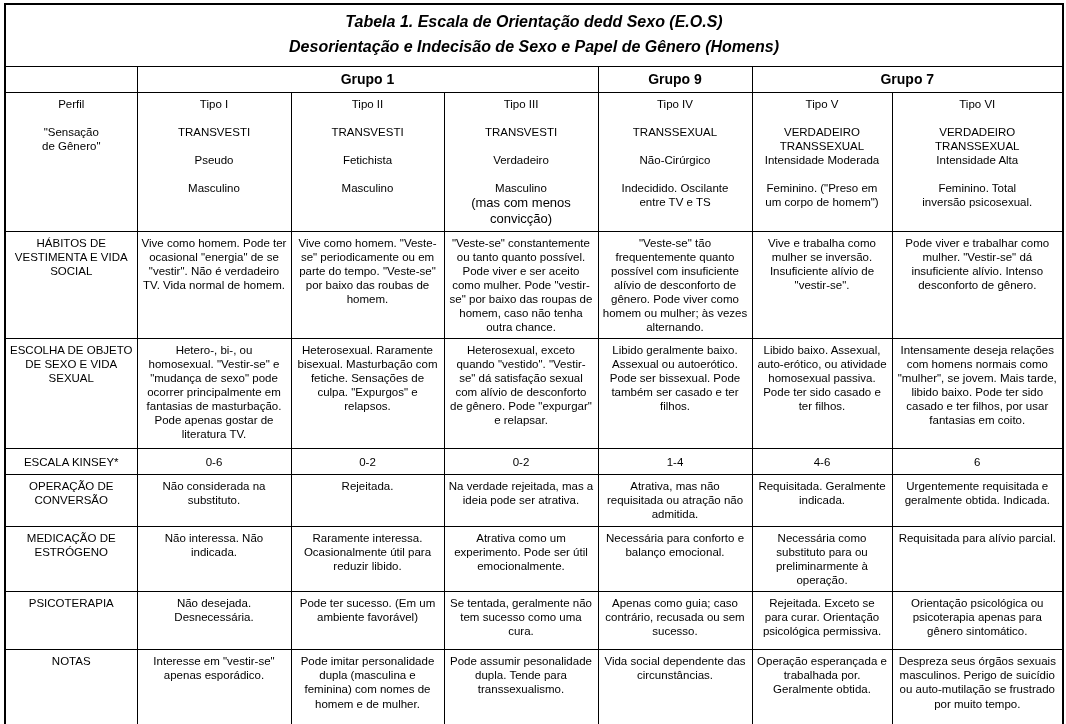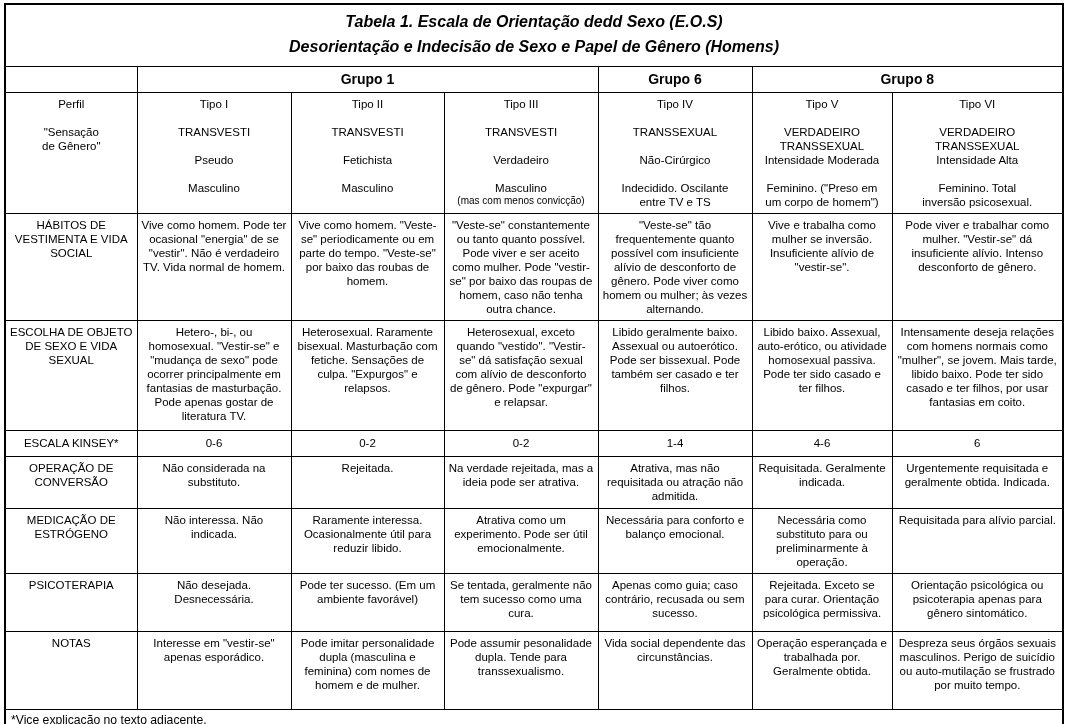--- a/index.html
+++ b/index.html
@@ -38,21 +38,21 @@
     line-height: 1.55;
   }
   tr.group-row td {
     font-weight: 700;
     font-size: 14px;
     vertical-align: middle;
     padding: 4px;
   }
   td.mid { vertical-align: middle; }
   .pre { white-space: pre-line; }
-  .note-small { font-size: 10px; line-height: 1.25; }
+  .note-small { font-size: 13px; line-height: 1.25; }
   tr.kinsey-row td { vertical-align: middle; }
   tr.foot-row td {
     text-align: left;
     font-size: 12.2px;
     line-height: 1.3;
     padding: 3px 5px 5px;
     vertical-align: middle;
   }
 </style>
 </head>
@@ -74,22 +74,22 @@
         <tr class="title-row">
       <td colspan="7">
         <div class="title-line">Tabela 1. Escala de Orientação dedd Sexo (E.O.S)</div>
         <div class="title-line">Desorientação e Indecisão de Sexo e Papel de Gênero (Homens)</div>
       </td>
     </tr>
 
     <tr class="group-row">
       <td></td>
       <td colspan="3">Grupo 1</td>
-      <td>Grupo 6</td>
-      <td colspan="2">Grupo 8</td>
+      <td>Grupo 9</td>
+      <td colspan="2">Grupo 7</td>
     </tr>
 
     <tr style="height:112px">
       <td class="pre mid">Perfil
 
 "Sensação
 de Gênero"</td>
       <td>
         <div class="pre">Tipo I
 

